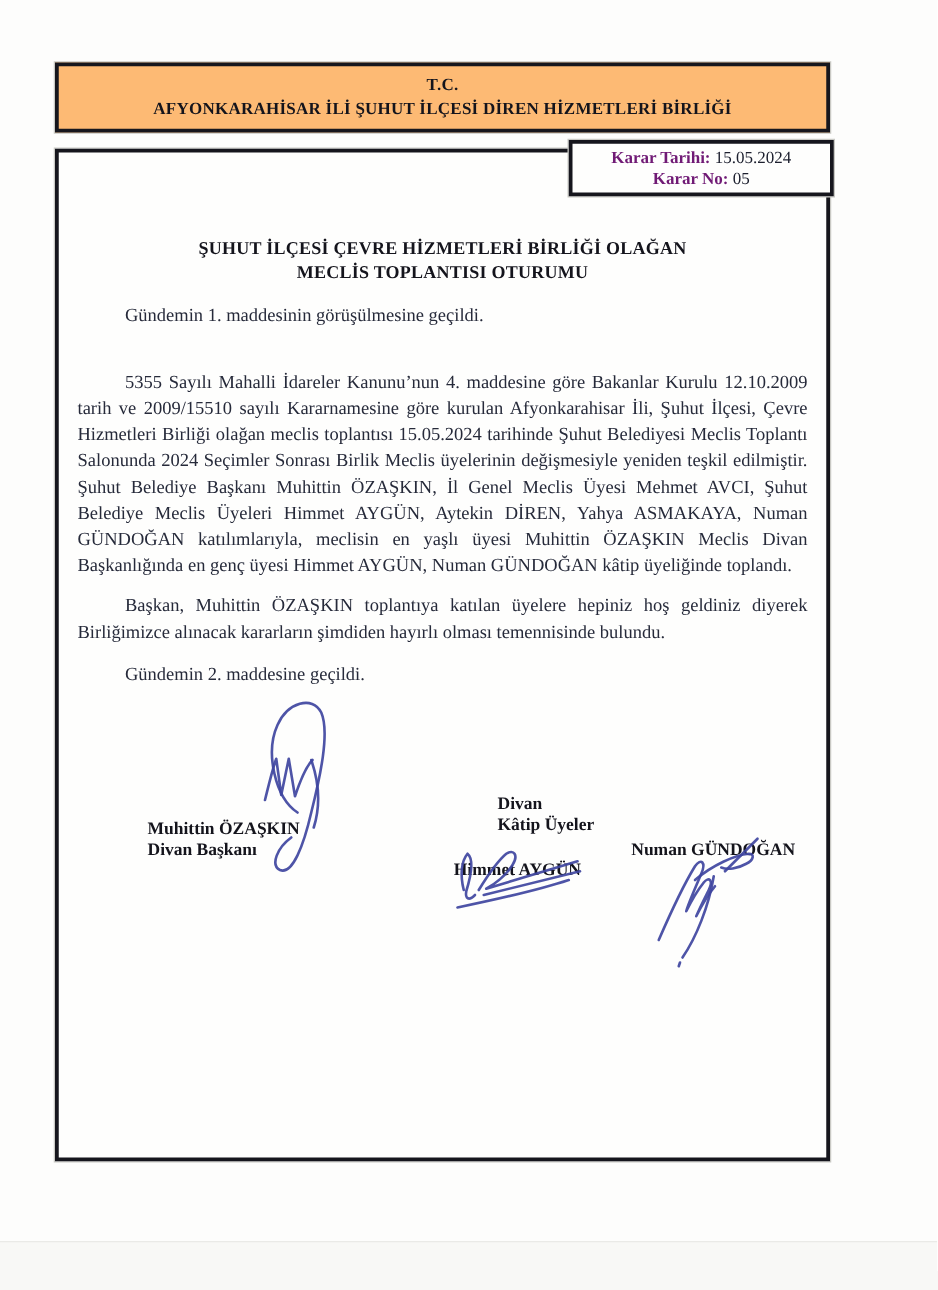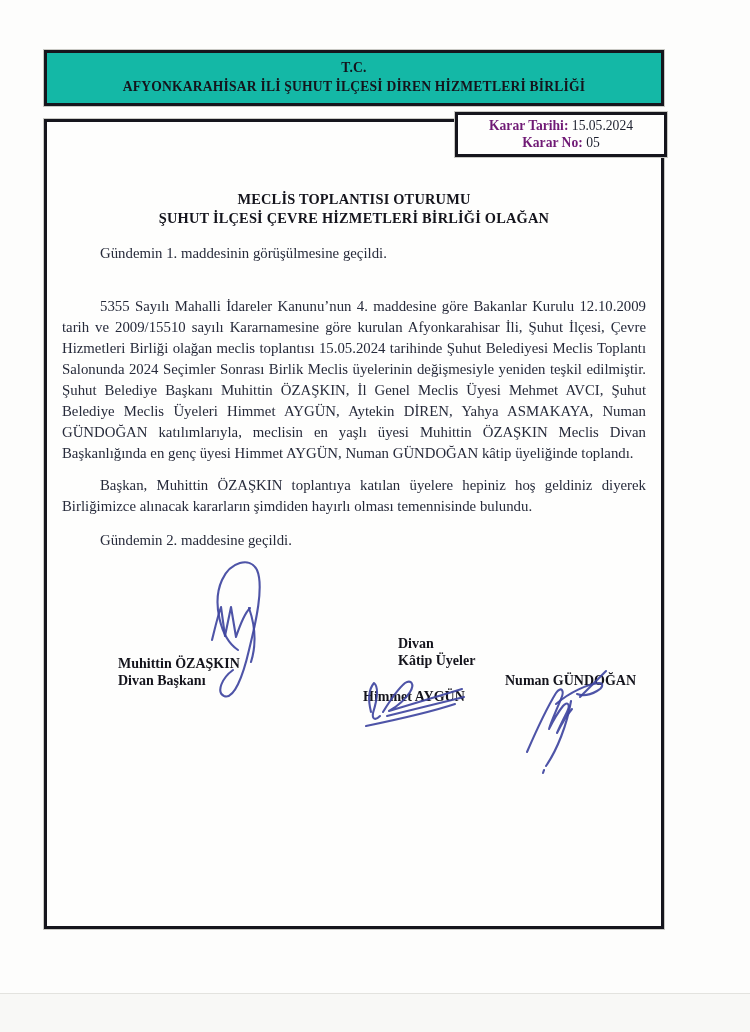--- a/index.html
+++ b/index.html
@@ -9,21 +9,21 @@
     background:#fdfdfc;
     font-family:"Liberation Serif","DejaVu Serif",serif;
     color:#232636;
     overflow:hidden;
   }
   
   .header-box{
     position:absolute;left:44px;top:50px;width:620px;
     border:3px solid #16161d;
     box-shadow:0 0 0 1px #c9c9c4;
-    background:#14b8a6;
+    background:#fdba74;
     text-align:center;
     padding:5px 4px 7px 4px;
     box-sizing:border-box;
   }
   .header-box .h-line{font-weight:bold;color:#14141c;font-size:13.6px;line-height:19px;letter-spacing:.2px;}
   
   .decision-box{
     position:absolute;left:455px;top:112px;width:212px;
     border:3px solid #16161d;
     box-shadow:0 0 0 1px #c9c9c4;
@@ -96,22 +96,22 @@
       <span>15.05.2024</span>
     </div>
     <div>
       <b>Karar No:</b>
       <span>05</span>
     </div>
   </div>
 
   <div class="body-box">
     <div class="doc-title">
+      <div>ŞUHUT İLÇESİ ÇEVRE HİZMETLERİ BİRLİĞİ OLAĞAN</div>
       <div>MECLİS TOPLANTISI OTURUMU</div>
-      <div>ŞUHUT İLÇESİ ÇEVRE HİZMETLERİ BİRLİĞİ OLAĞAN</div>
     </div>
 
     <p class="para indent agenda-1">Gündemin 1. maddesinin görüşülmesine geçildi.</p>
 
     <p class="para indent justify p-main">5355 Sayılı Mahalli İdareler Kanunu’nun 4. maddesine göre Bakanlar Kurulu 12.10.2009 tarih ve 2009/15510 sayılı Kararnamesine göre kurulan Afyonkarahisar İli, Şuhut İlçesi, Çevre Hizmetleri Birliği olağan meclis toplantısı 15.05.2024 tarihinde Şuhut Belediyesi Meclis Toplantı Salonunda 2024 Seçimler Sonrası Birlik Meclis üyelerinin değişmesiyle yeniden teşkil edilmiştir. Şuhut Belediye Başkanı Muhittin ÖZAŞKIN, İl Genel Meclis Üyesi Mehmet AVCI, Şuhut Belediye Meclis Üyeleri Himmet AYGÜN, Aytekin DİREN, Yahya ASMAKAYA, Numan GÜNDOĞAN katılımlarıyla, meclisin en yaşlı üyesi Muhittin ÖZAŞKIN Meclis Divan Başkanlığında en genç üyesi Himmet AYGÜN, Numan GÜNDOĞAN kâtip üyeliğinde toplandı.</p>
 
     <p class="para indent justify p-welcome">Başkan, Muhittin ÖZAŞKIN toplantıya katılan üyelere hepiniz hoş geldiniz diyerek Birliğimizce alınacak kararların şimdiden hayırlı olması temennisinde bulundu.</p>
 
     <p class="para indent agenda-2">Gündemin 2. maddesine geçildi.</p>
   </div>

